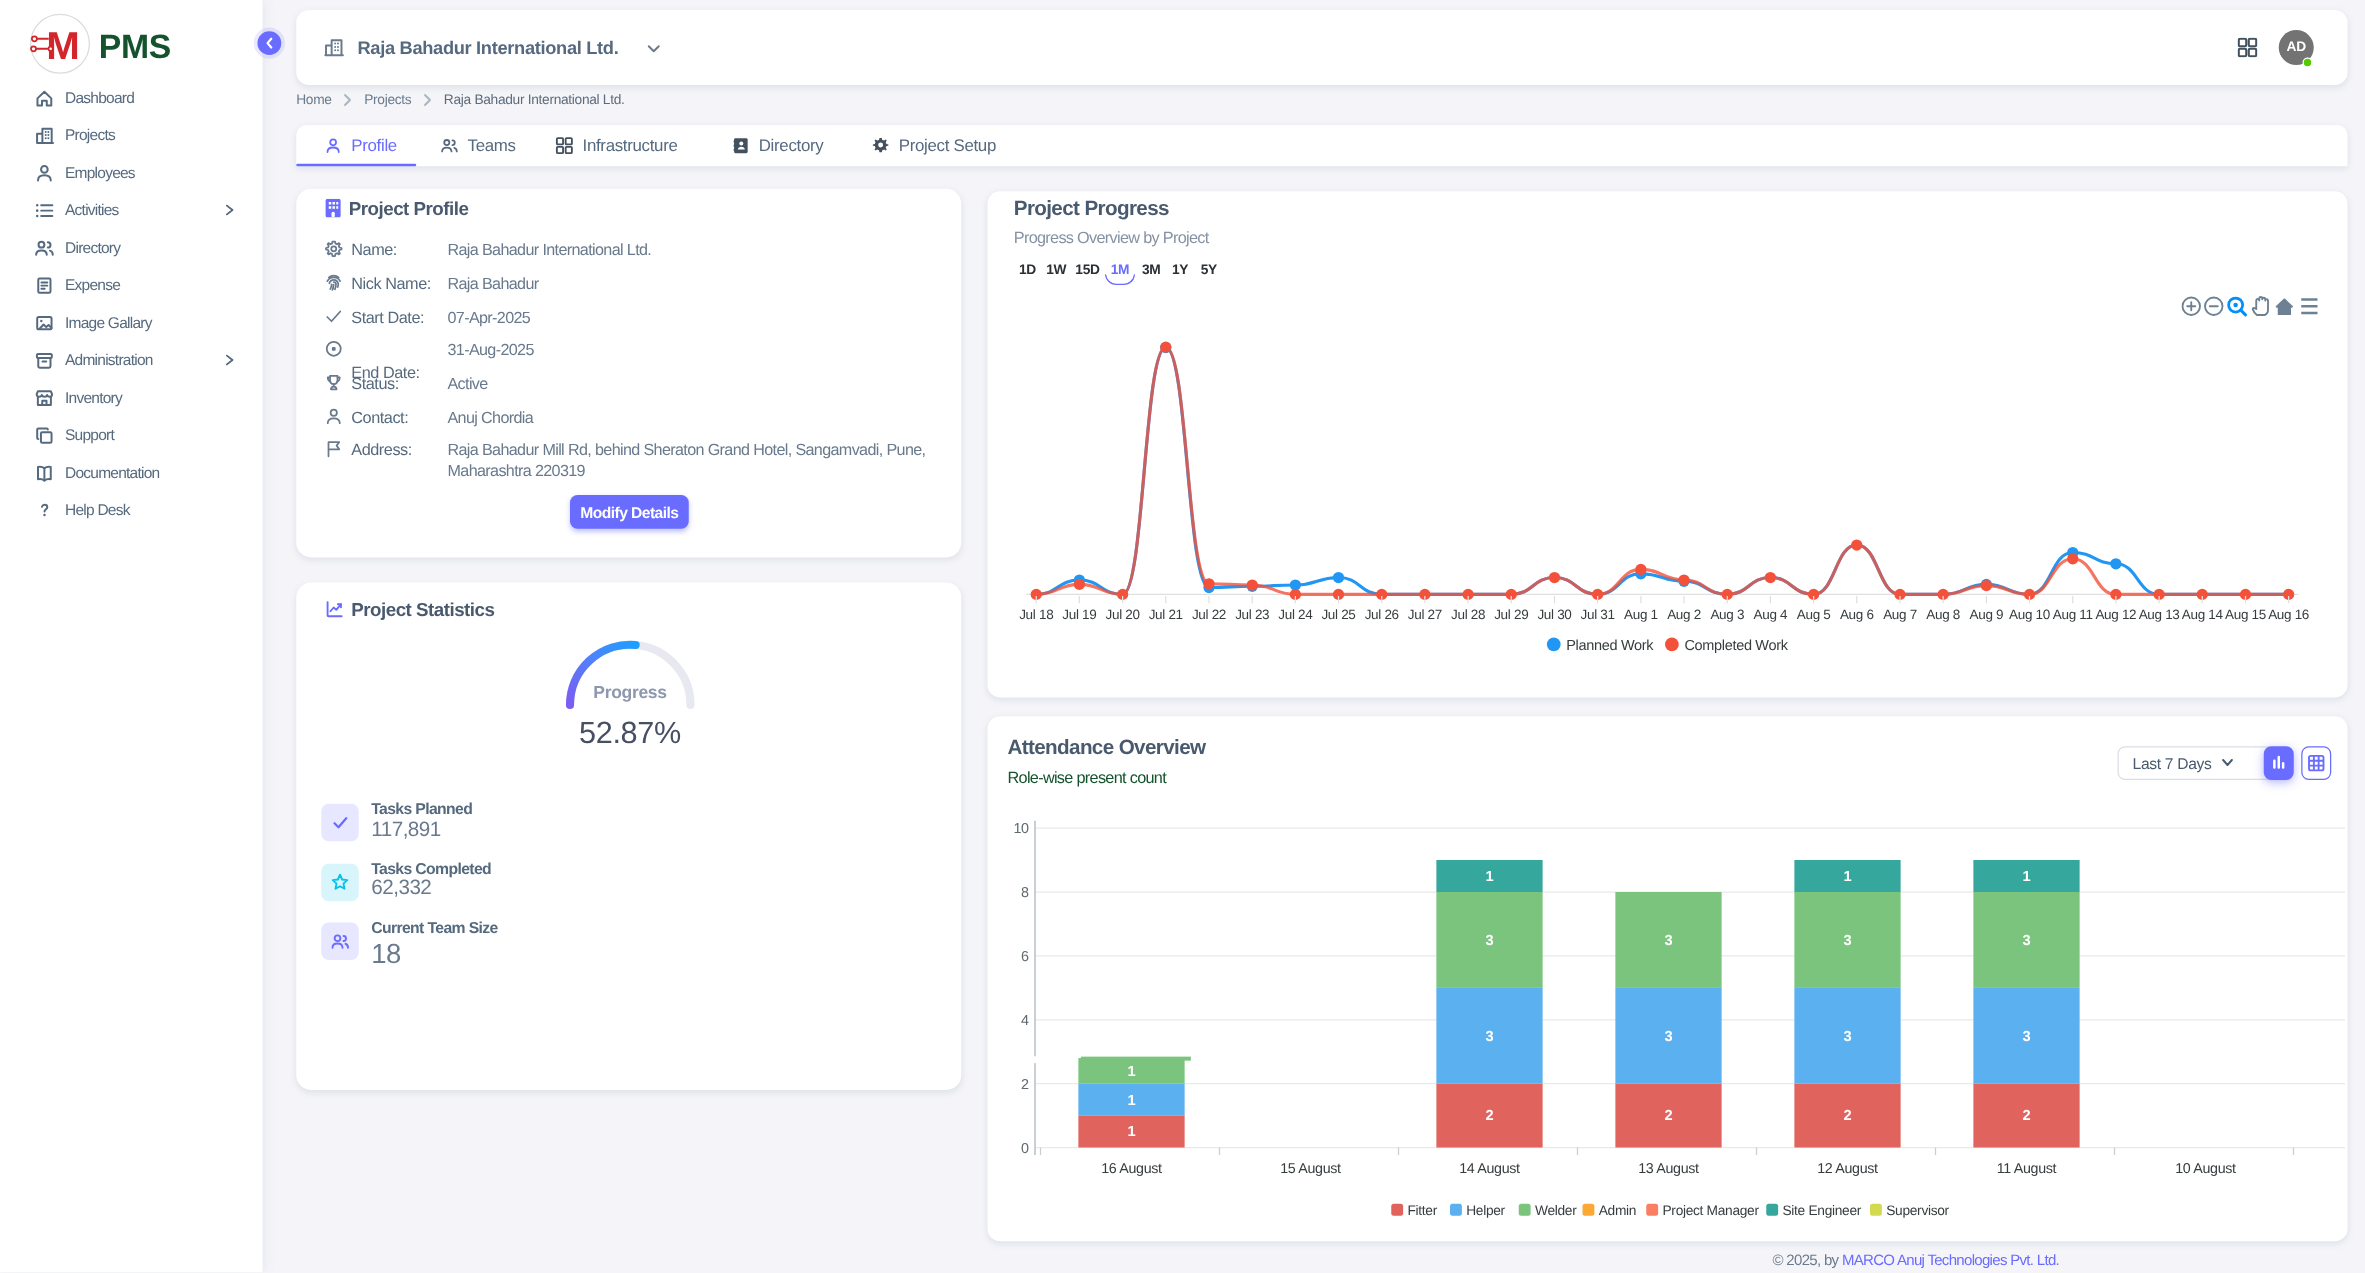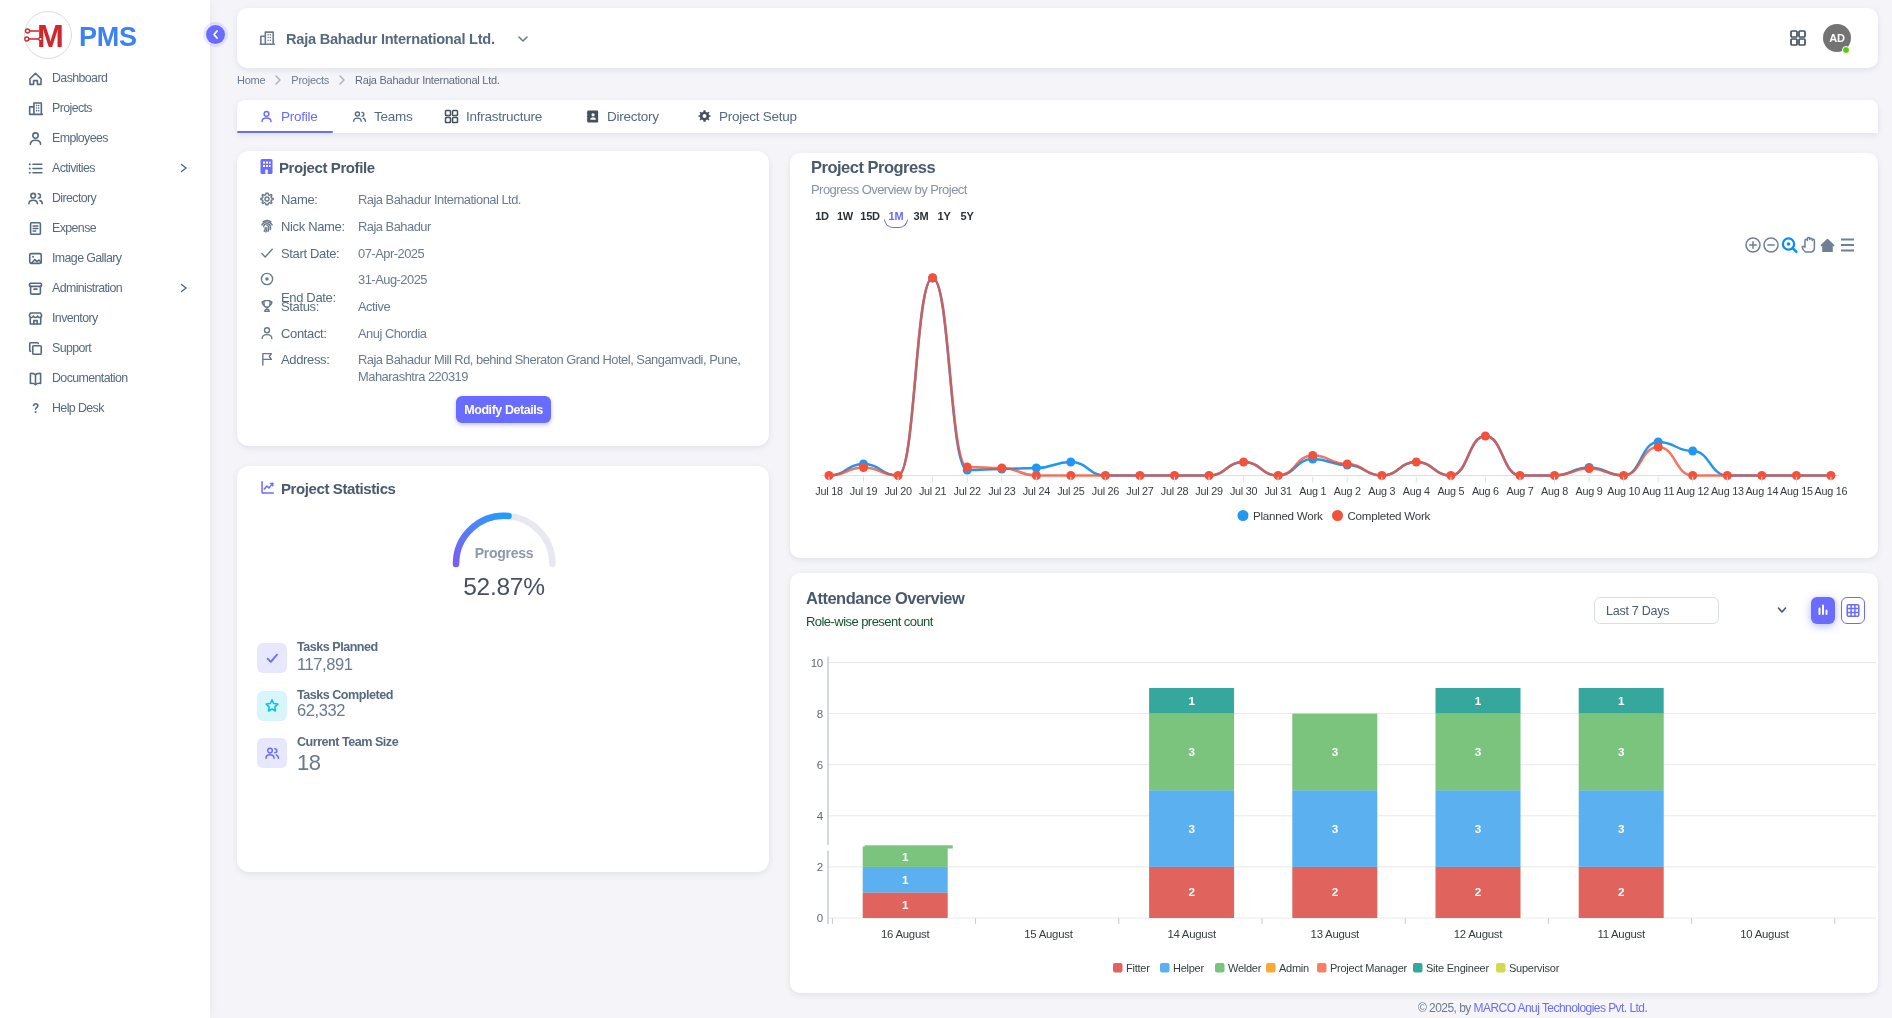--- a/index.html
+++ b/index.html
@@ -23,21 +23,21 @@
 <body>
 <div class="sidebar">
 <div class="abs" style="left:24px;top:11px;width:48px;height:48px;border-radius:50%;background:#fff;border:1.5px solid #dcdcdf;"></div>
 <svg class="abs" style="left:24px;top:11px;" width="48" height="48" viewBox="0 0 48 48">
 <text x="25" y="36.5" font-family="Liberation Sans,sans-serif" font-size="31" font-weight="bold" fill="#d2262c" text-anchor="middle" transform="scale(1.04,1)" letter-spacing="-1">M</text>
 <path d="M4.5 20 H15 M4 28 H13 M13 28 L15.5 28" stroke="#d2262c" stroke-width="1.6" fill="none"></path>
 <circle cx="3.5" cy="20" r="2" stroke="#d2262c" stroke-width="1.4" fill="#fff"></circle>
 <circle cx="2.8" cy="28" r="2" stroke="#d2262c" stroke-width="1.4" fill="#fff"></circle>
 <circle cx="16.5" cy="28" r="1.7" stroke="#d2262c" stroke-width="1.3" fill="#fff"></circle>
 </svg>
-<div class="abs" style="left:79px;top:22px;font-size:27px;font-weight:bold;color:#3b82f6;">PMS</div>
+<div class="abs" style="left:79px;top:22px;font-size:27px;font-weight:bold;color:#14532d;">PMS</div>
 <div class="navitem" style="top:68px;"><svg width="17" height="17" viewBox="0 0 16 16" fill="none">
         <path d="M2.8 8.2 8 3.2 13.2 8.2 V13.5 H9.8 V10 H6.2 V13.5 H2.8 Z" stroke="#566a7f" stroke-width="1.5" stroke-linecap="round" stroke-linejoin="round" fill="none"></path>
       </svg>Dashboard</div>
 <div class="navitem" style="top:98px;"><svg width="17" height="17" viewBox="0 0 16 16" fill="none">
         <path d="M6.5 13.5 V2.8 H13.5 V13.5 M2.5 13.5 V6.5 H6.5 M2.5 13.5 H14.5" stroke="#566a7f" stroke-width="1.5" stroke-linecap="round" stroke-linejoin="round" fill="none"></path>
         <path d="M9 5.2 H9.01 M11 5.2 H11.01 M9 7.6 H9.01 M11 7.6 H11.01 M9 10 H9.01 M11 10 H11.01" stroke="#566a7f" stroke-width="1.5" stroke-linecap="round"></path>
       </svg>Projects</div>
 <div class="navitem" style="top:128px;"><svg width="17" height="17" viewBox="0 0 16 16" fill="none">
         <circle cx="8" cy="5.2" r="2.5" stroke="#566a7f" stroke-width="1.5" stroke-linecap="round" stroke-linejoin="round" fill="none"></circle>
         <path d="M3.2 13.5 C3.2 10.8 5.3 9.6 8 9.6 C10.7 9.6 12.8 10.8 12.8 13.5" stroke="#566a7f" stroke-width="1.5" stroke-linecap="round" stroke-linejoin="round" fill="none"></path>
@@ -378,21 +378,21 @@
     <text x="1006.4" y="342" text-anchor="middle" font-size="10.8" fill="#373d3f">Aug 15</text>
     <text x="1040.9" y="342" text-anchor="middle" font-size="10.8" fill="#373d3f">Aug 16</text>
     <circle cx="453" cy="362.5" r="5.5" fill="#2196f3"></circle>
     <text x="463" y="367" font-size="11.6" fill="#373d3f">Planned Work</text>
     <circle cx="547.5" cy="362.5" r="5.5" fill="#f4513a"></circle>
     <text x="557.5" y="367" font-size="11.6" fill="#373d3f">Completed Work</text>
   </svg>
 <div class="card" style="left:790px;top:573px;width:1088px;height:420px;"></div>
 <div class="abs" style="left:806px;top:589px;font-size:16.5px;font-weight:700;color:#495a6e;letter-spacing:-0.5px;">Attendance Overview</div>
 <div class="abs" style="left:806px;top:614px;font-size:13px;color:#14532d;letter-spacing:-0.55px;">Role-wise present count</div>
-<div class="abs" style="left:1594px;top:597px;width:125px;height:27px;background:#fff;border:1px solid #d9dee3;border-radius:6px;font-size:12.5px;color:#495a6e;display:flex;align-items:center;padding-left:11px;">Last 7 Days</div>
+<div class="abs" style="left:1694px;top:597px;width:125px;height:27px;background:#fff;border:1px solid #d9dee3;border-radius:6px;font-size:12.5px;color:#495a6e;display:flex;align-items:center;padding-left:11px;">Last 7 Days</div>
 <svg class="abs" style="left:1776px;top:606px;" width="12" height="9" viewBox="0 0 12 9">
     <path d="M2.5 2 6 6 9.5 2" stroke="#495a6e" stroke-width="1.6" fill="none" stroke-linecap="round" stroke-linejoin="round"></path>
   </svg>
 <div class="abs" style="left:1811px;top:597px;width:24px;height:27px;background:#696cff;border-radius:6px;box-shadow:0 2px 8px rgba(105,108,255,.5);"></div>
 <svg class="abs" style="left:1811px;top:597px;" width="24" height="27" viewBox="0 0 24 27">
     <path d="M8.5 17 V11.5 M12 17 V8.5 M15.5 17 V13.5" stroke="#fff" stroke-width="2" stroke-linecap="round"></path>
   </svg>
 <div class="abs" style="left:1841px;top:597px;width:24px;height:27px;background:#fff;border:1px solid #696cff;border-radius:6px;"></div>
 <svg class="abs" style="left:1841px;top:597px;" width="24" height="27" viewBox="0 0 24 27">
 <rect x="6.2" y="7.7" width="11.6" height="11.6" rx="1.4" stroke="#696cff" stroke-width="1.5" fill="none"></rect>

